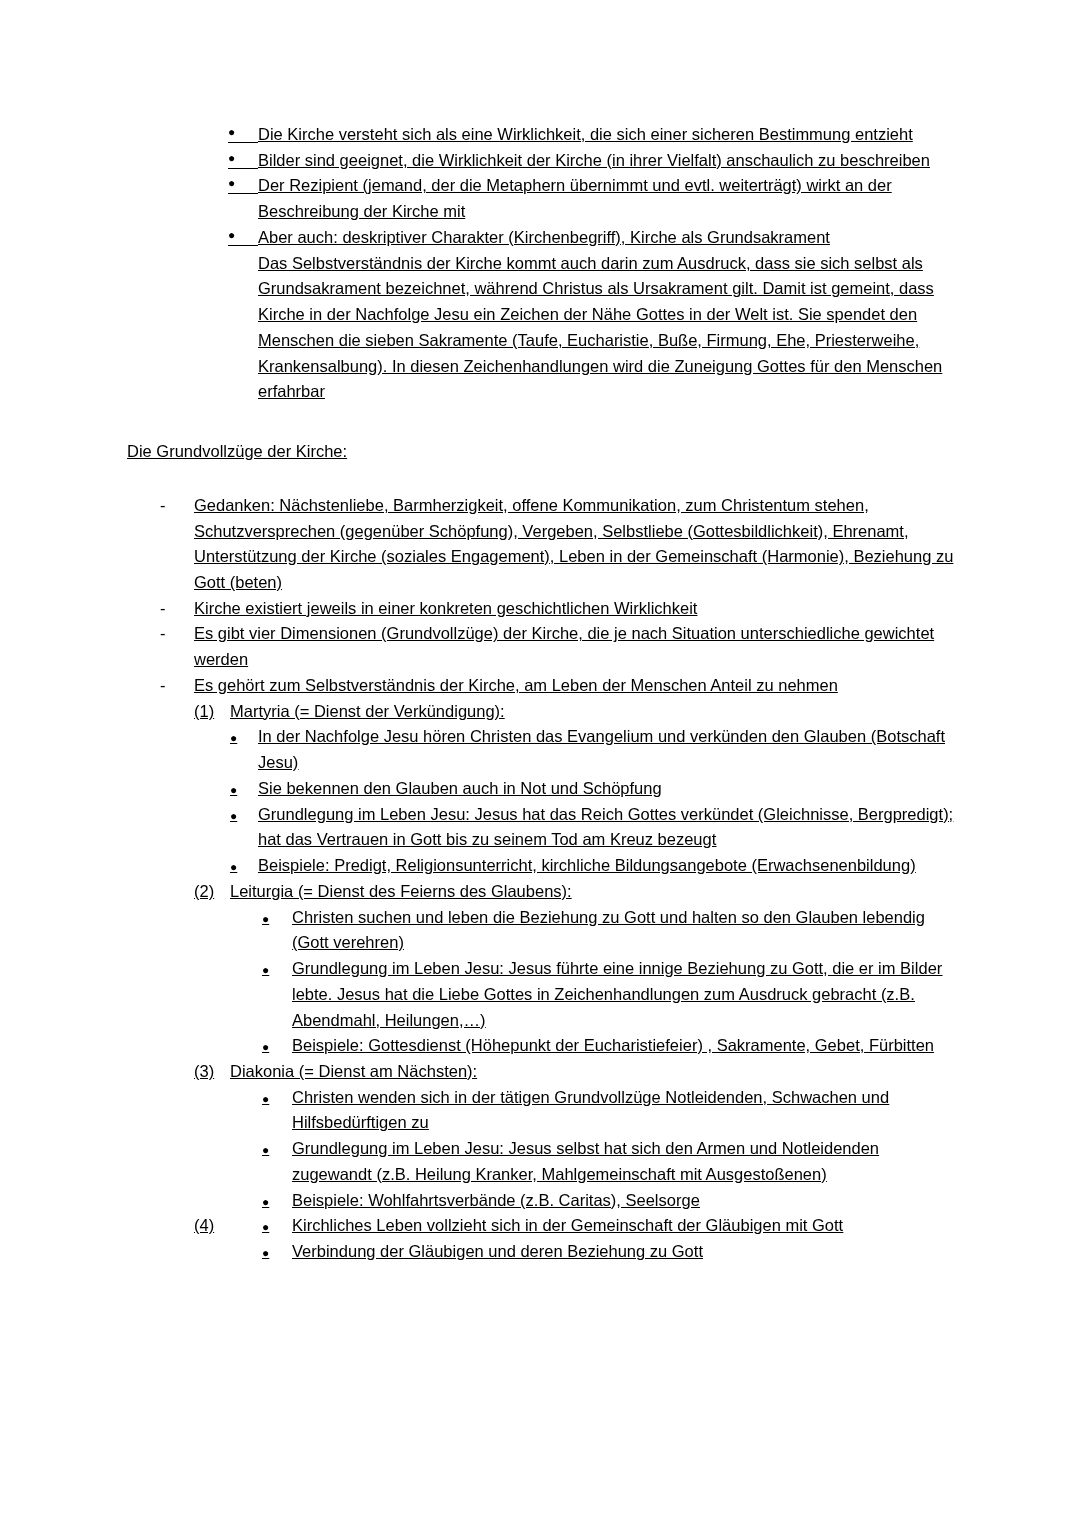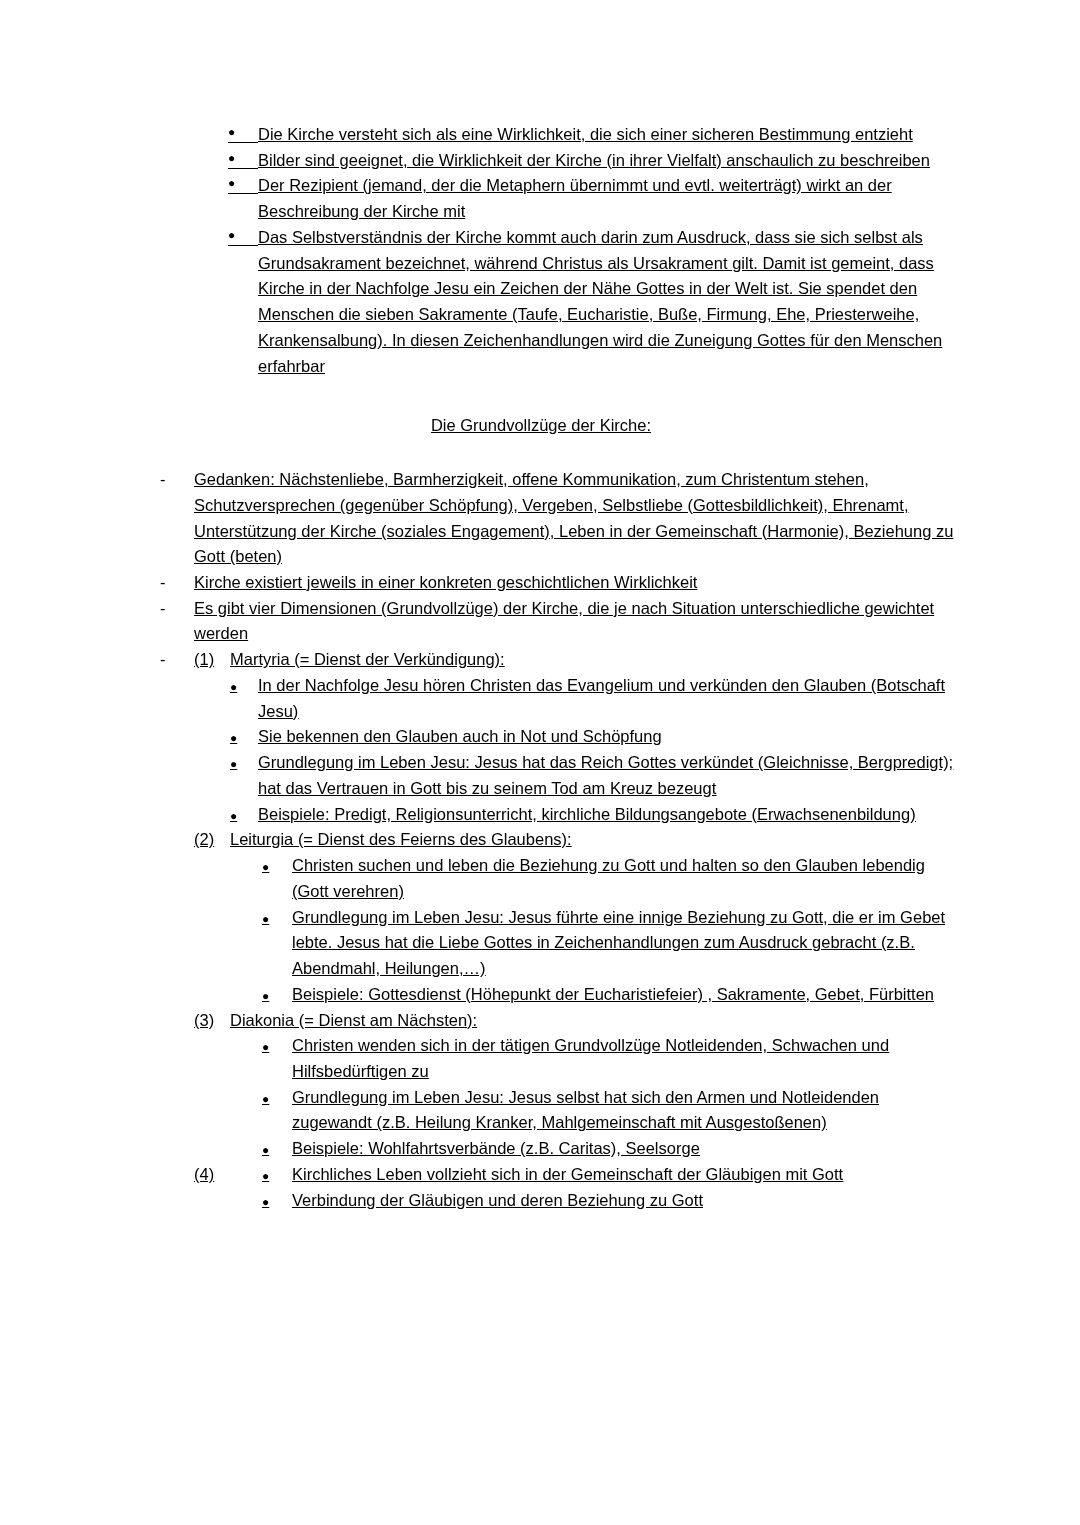--- a/index.html
+++ b/index.html
@@ -38,21 +38,20 @@
     overflow: hidden;
   }
   .item-body { flex: 1; min-width: 0; text-decoration: underline; }
 
   
   .heading {
     font-size: 16.5px;
     font-weight: 400;
     text-decoration: underline;
     margin: 34px 0 28px 0;
-    text-align: center;
   }
 
   
   .dash-list { margin-left: 33px; }
   .dash-item { display: flex; align-items: baseline; }
   .dash-marker { flex: 0 0 34px; max-width: 34px; }
 
   
   .num-item { display: flex; align-items: baseline; }
   .num-marker { flex: 0 0 36px; max-width: 36px; }
@@ -88,20 +87,21 @@
     </li>
     <li class="intro-item">
       <span class="intro-marker">●</span>
       <div class="item-body">
         <div>Der Rezipient (jemand, der die Metaphern übernimmt und evtl. weiterträgt) wirkt an der Beschreibung der Kirche mit</div>
       </div>
     </li>
     <li class="intro-item">
       <span class="intro-marker">●</span>
       <div class="item-body">
+        <div>Aber auch: deskriptiver Charakter (Kirchenbegriff), Kirche als Grundsakrament</div>
         <div>Das Selbstverständnis der Kirche kommt auch darin zum Ausdruck, dass sie sich selbst als Grundsakrament bezeichnet, während Christus als Ursakrament gilt. Damit ist gemeint, dass Kirche in der Nachfolge Jesu ein Zeichen der Nähe Gottes in der Welt ist. Sie spendet den Menschen die sieben Sakramente (Taufe, Eucharistie, Buße, Firmung, Ehe, Priesterweihe, Krankensalbung). In diesen Zeichenhandlungen wird die Zuneigung Gottes für den Menschen erfahrbar</div>
       </div>
     </li>
   </ul>
 
   <div class="heading">Die Grundvollzüge der Kirche:</div>
 
   <ul class="dash-list">
     <li class="dash-item">
       <span class="dash-marker">-</span>
@@ -111,20 +111,21 @@
       <span class="dash-marker">-</span>
       <div class="item-body">Kirche existiert jeweils in einer konkreten geschichtlichen Wirklichkeit</div>
     </li>
     <li class="dash-item">
       <span class="dash-marker">-</span>
       <div class="item-body">Es gibt vier Dimensionen (Grundvollzüge) der Kirche, die je nach Situation unterschiedliche gewichtet werden</div>
     </li>
     <li class="dash-item">
       <span class="dash-marker">-</span>
       <div class="item-body">
+        <div>Es gehört zum Selbstverständnis der Kirche, am Leben der Menschen Anteil zu nehmen</div>
 
         <div class="num-item">
           <span class="num-marker">(1)</span>
           <div class="num-body">
             <div>Martyria (= Dienst der Verkündigung):</div>
             <ul class="sub-list indent-a">
               <li class="sub-item">
                 <span class="dot-marker">●</span>
                 <div class="item-body">In der Nachfolge Jesu hören Christen das Evangelium und verkünden den Glauben (Botschaft Jesu)</div>
               </li>
@@ -148,21 +149,21 @@
           <span class="num-marker">(2)</span>
           <div class="num-body">
             <div>Leiturgia (= Dienst des Feierns des Glaubens):</div>
             <ul class="sub-list indent-b">
               <li class="sub-item">
                 <span class="dot-marker">●</span>
                 <div class="item-body">Christen suchen und leben die Beziehung zu Gott und halten so den Glauben lebendig (Gott verehren)</div>
               </li>
               <li class="sub-item">
                 <span class="dot-marker">●</span>
-                <div class="item-body">Grundlegung im Leben Jesu: Jesus führte eine innige Beziehung zu Gott, die er im Gebet lebte. Jesus hat die Liebe Gottes in Zeichenhandlungen zum Ausdruck gebracht (z.B. Abendmahl, Heilungen,…)</div>
+                <div class="item-body">Grundlegung im Leben Jesu: Jesus führte eine innige Beziehung zu Gott, die er im Bilder lebte. Jesus hat die Liebe Gottes in Zeichenhandlungen zum Ausdruck gebracht (z.B. Abendmahl, Heilungen,…)</div>
               </li>
               <li class="sub-item">
                 <span class="dot-marker">●</span>
                 <div class="item-body">Beispiele: Gottesdienst (Höhepunkt der Eucharistiefeier) , Sakramente, Gebet, Fürbitten</div>
               </li>
             </ul>
           </div>
         </div>
 
         <div class="num-item">

